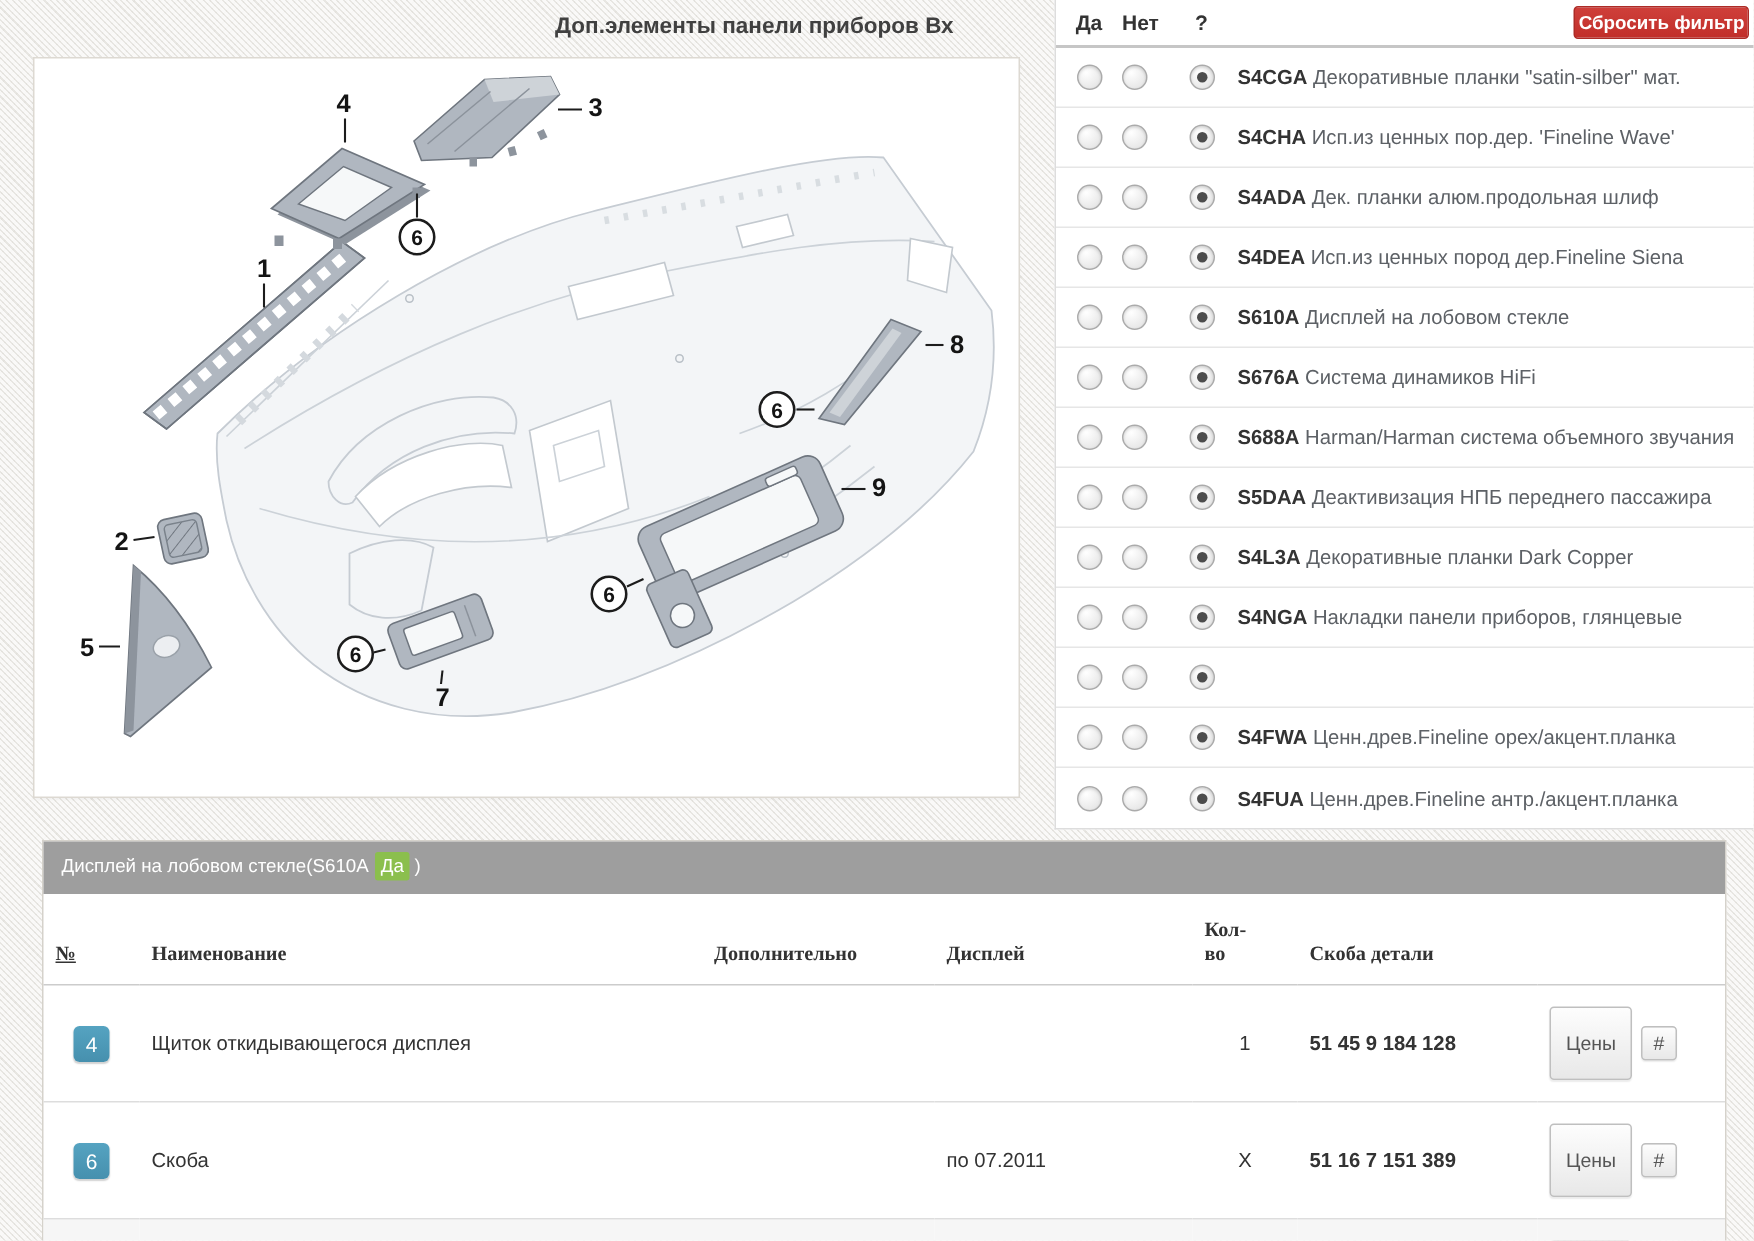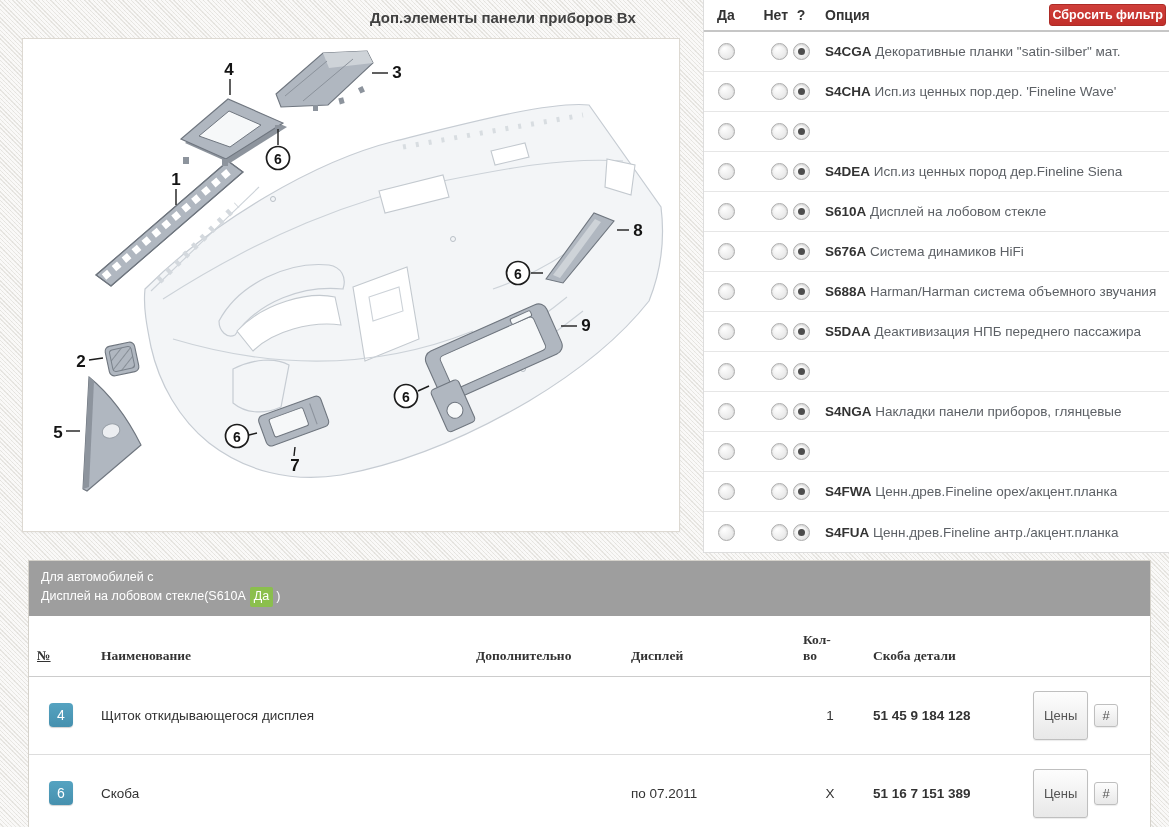--- a/index.html
+++ b/index.html
@@ -28,21 +28,21 @@
   .c6{fill:#fff;stroke:#1c1c1c;stroke-width:1.7;}
   .lt{font:bold 17px "Liberation Sans",sans-serif;text-anchor:middle;dominant-baseline:central;fill:#141414;}
   .ct{font:bold 14px "Liberation Sans",sans-serif;text-anchor:middle;dominant-baseline:central;fill:#141414;}
   
   .filter-panel{position:absolute;left:703px;top:0;width:466px;background:#fff;
     border-left:1px solid #ddd;border-bottom:1px solid #ddd;}
   .filter-header{height:30px;display:flex;align-items:center;border-bottom:2px solid #c6c6c6;
     font-size:14px;font-weight:bold;color:#333;position:relative;}
   .fc{flex:none;}
   .c1{width:44px;text-align:center;}
-  .c2{width:40px;text-align:right;}
+  .c2{width:40px;text-align:left;}
   .c3{width:26px;text-align:center;}
   .c4{flex:1;padding-left:11px;text-align:left;}
   .frow{height:40px;box-sizing:border-box;display:flex;align-items:center;border-bottom:1px solid #e6e6e6;font-size:13.5px;}
   .frow:last-child{border-bottom:none;}
   .frow b{color:#333;}
   .frow .desc{color:#5d6166;}
   .radio{width:15px;height:15px;border-radius:50%;border:1px solid #ababab;display:inline-block;position:relative;
     background:radial-gradient(circle at 35% 30%, #ffffff 0%, #e9e9e9 70%, #dcdcdc 100%);
     box-shadow:inset 0 1px 2px rgba(0,0,0,.14);vertical-align:middle;}
   .radio .dot{display:none;}
@@ -219,40 +219,40 @@
         </g>
       </g>
   </svg>
 </div>
 
 <div class="filter-panel">
   <div class="filter-header">
     <div class="fc c1">Да</div>
     <div class="fc c2">Нет</div>
     <div class="fc c3">?</div>
-    <div class="fc c4">Опция</div>
     <button class="reset-btn">Сбросить фильтр</button>
   </div>
   <div id="filter-rows">
       <div class="frow">
         <div class="fc c1"><span class="radio"></span></div>
         <div class="fc c2"><span class="radio"></span></div>
         <div class="fc c3"><span class="radio sel"><span class="dot"></span></span></div>
         <div class="fc c4"><b>S4CGA</b><span class="desc"> Декоративные планки "satin-silber" мат.</span></div>
       </div>
       <div class="frow">
         <div class="fc c1"><span class="radio"></span></div>
         <div class="fc c2"><span class="radio"></span></div>
         <div class="fc c3"><span class="radio sel"><span class="dot"></span></span></div>
         <div class="fc c4"><b>S4CHA</b><span class="desc"> Исп.из ценных пор.дер. 'Fineline Wave'</span></div>
       </div>
       <div class="frow">
         <div class="fc c1"><span class="radio"></span></div>
         <div class="fc c2"><span class="radio"></span></div>
         <div class="fc c3"><span class="radio sel"><span class="dot"></span></span></div>
+        <div class="fc c4"><b>S4ADA</b><span class="desc"> Дек. планки алюм.продольная шлиф</span></div>
       </div>
       <div class="frow">
         <div class="fc c1"><span class="radio"></span></div>
         <div class="fc c2"><span class="radio"></span></div>
         <div class="fc c3"><span class="radio sel"><span class="dot"></span></span></div>
         <div class="fc c4"><b>S4DEA</b><span class="desc"> Исп.из ценных пород дер.Fineline Siena</span></div>
       </div>
       <div class="frow">
         <div class="fc c1"><span class="radio"></span></div>
         <div class="fc c2"><span class="radio"></span></div>
@@ -274,20 +274,21 @@
       <div class="frow">
         <div class="fc c1"><span class="radio"></span></div>
         <div class="fc c2"><span class="radio"></span></div>
         <div class="fc c3"><span class="radio sel"><span class="dot"></span></span></div>
         <div class="fc c4"><b>S5DAA</b><span class="desc"> Деактивизация НПБ переднего пассажира</span></div>
       </div>
       <div class="frow">
         <div class="fc c1"><span class="radio"></span></div>
         <div class="fc c2"><span class="radio"></span></div>
         <div class="fc c3"><span class="radio sel"><span class="dot"></span></span></div>
+        <div class="fc c4"><b>S4L3A</b><span class="desc"> Декоративные планки Dark Copper</span></div>
       </div>
       <div class="frow">
         <div class="fc c1"><span class="radio"></span></div>
         <div class="fc c2"><span class="radio"></span></div>
         <div class="fc c3"><span class="radio sel"><span class="dot"></span></span></div>
         <div class="fc c4"><b>S4NGA</b><span class="desc"> Накладки панели приборов, глянцевые</span></div>
       </div>
       <div class="frow">
         <div class="fc c1"><span class="radio"></span></div>
         <div class="fc c2"><span class="radio"></span></div>
@@ -303,21 +304,20 @@
         <div class="fc c1"><span class="radio"></span></div>
         <div class="fc c2"><span class="radio"></span></div>
         <div class="fc c3"><span class="radio sel"><span class="dot"></span></span></div>
         <div class="fc c4"><b>S4FUA</b><span class="desc"> Ценн.древ.Fineline антр./акцент.планка</span></div>
       </div>
     </div>
 </div>
 
 <div class="parts-wrap">
   <div class="parts-band">
-    <div>Для автомобилей с</div>
     <div><span>Дисплей на лобовом стекле(S610A</span><span class="chip">Да</span><span>)</span></div>
   </div>
   <table class="parts">
     <colgroup>
       <col style="width:64px">
         <col style="width:375px">
         <col style="width:155px">
       <col style="width:172px">
         <col style="width:70px">
         <col style="width:160px">

